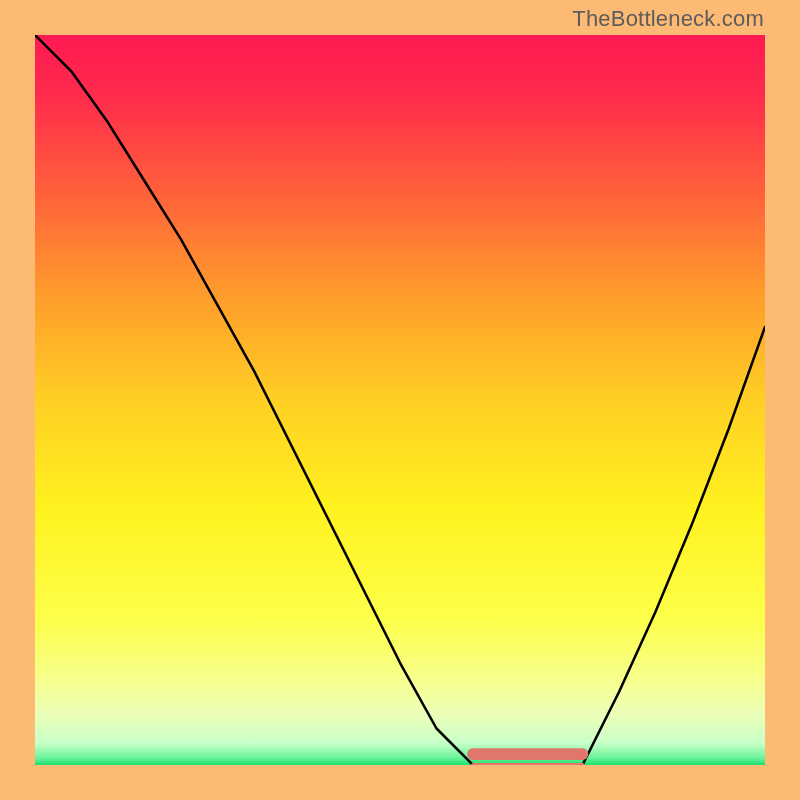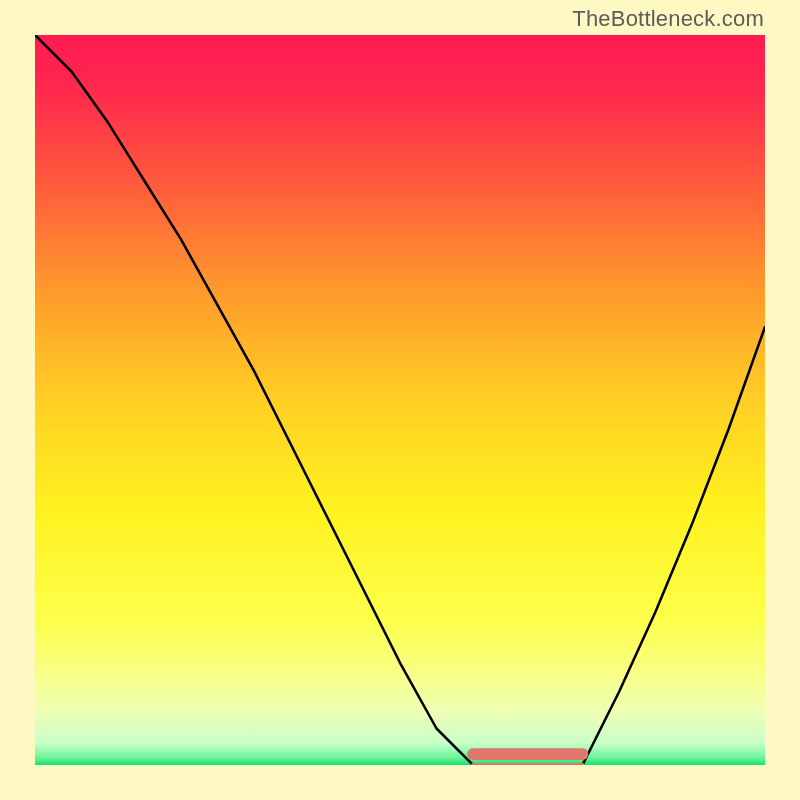--- a/index.html
+++ b/index.html
@@ -9,21 +9,21 @@
     height: 800px;
     background: #000;
     overflow: hidden;
   }
   .frame {
     position: absolute;
     left: 0;
     top: 0;
     width: 800px;
     height: 800px;
-    background: #fef9c3;
+    background: #fdba74;
   }
   .plot-area {
     position: absolute;
     left: 35px;
     top: 35px;
     width: 730px;
     height: 730px;
     overflow: hidden;
   }
   .gradient {

